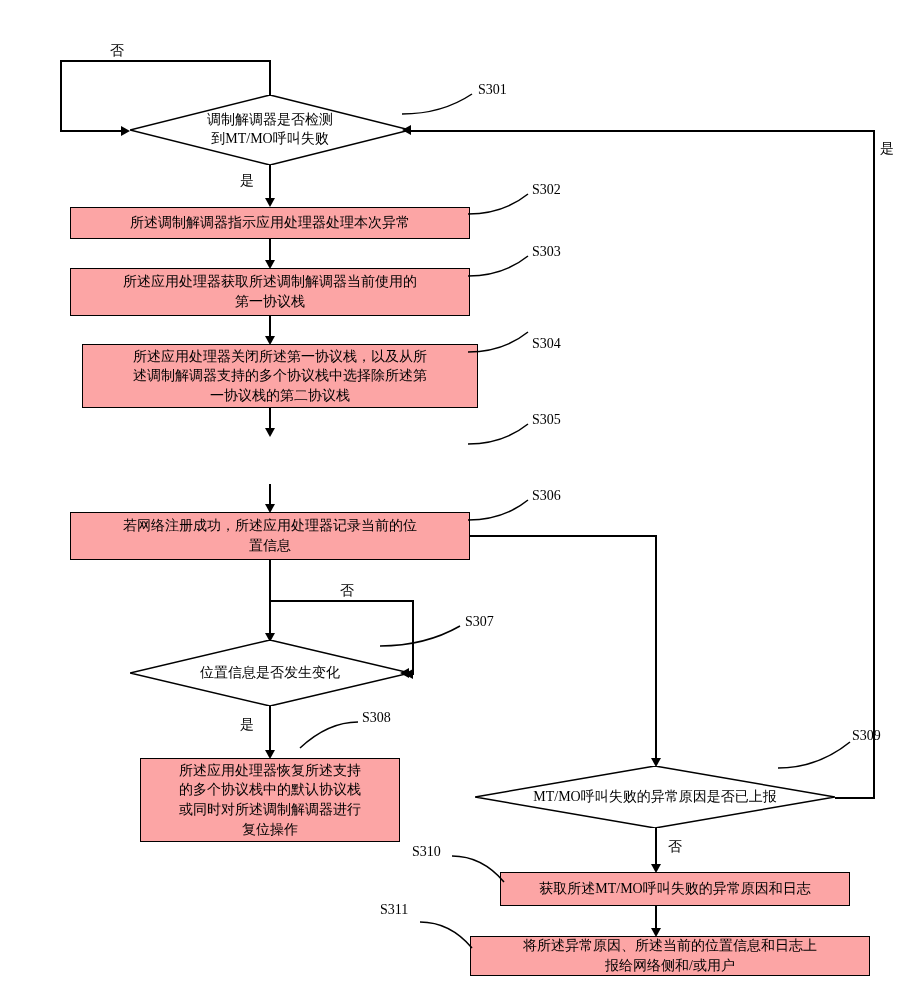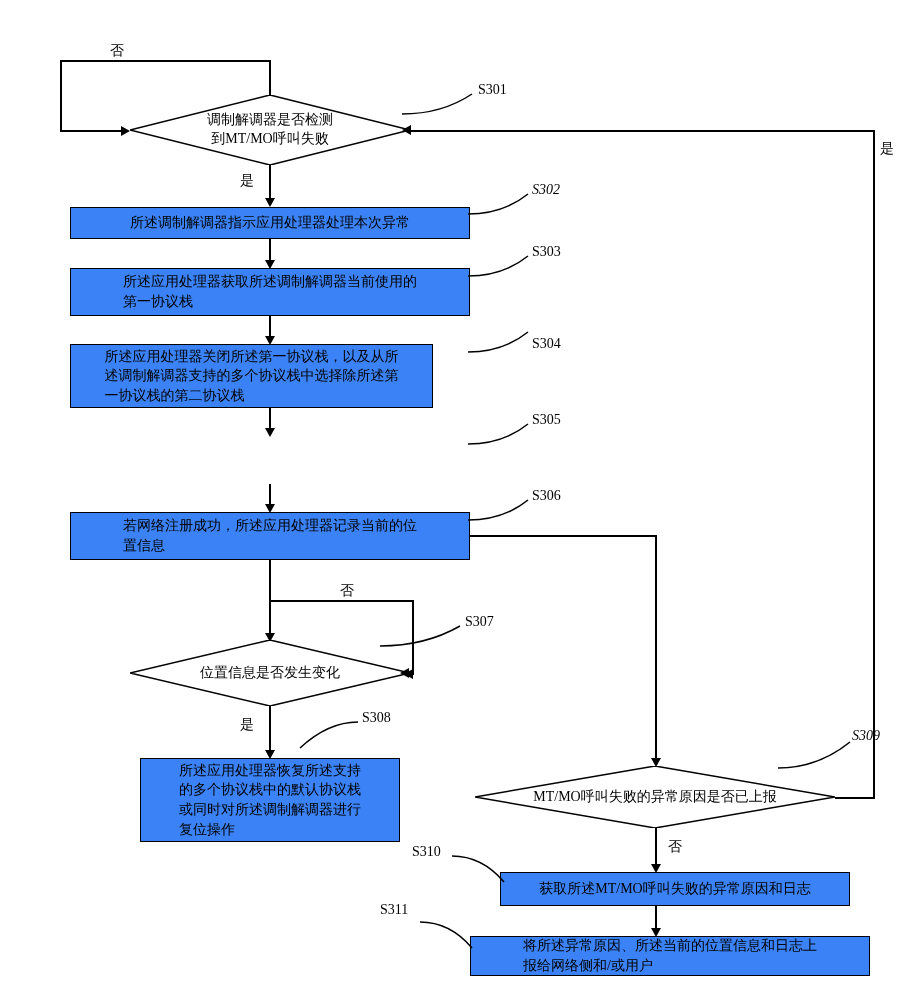--- a/index.html
+++ b/index.html
@@ -13,25 +13,25 @@
   }
   .canvas {
     position: relative;
     width: 905px;
     height: 1000px;
     background: #fff;
   }
   .box {
     position: absolute;
     border: 1.5px solid #000;
-    background: #3b82f6;
+    background: #fca5a5;
     display: flex;
     align-items: center;
     justify-content: center;
-    text-align: left;
+    text-align: center;
     padding: 4px 8px;
     line-height: 1.4;
   }
   .diamond {
     position: absolute;
     background: #fff;
   }
   .diamond svg { position: absolute; top:0; left:0; }
   .diamond .dtext {
     position: absolute;
@@ -88,35 +88,35 @@
   <div class="arrow-line" style="left:269px; top:165px; width:2px; height:35px;"></div>
   <div class="arrow-head arrow-down" style="left:265px; top:198px;"></div>
   <div class="label" style="left:240px; top:172px;">是</div>
 
   <div class="box" style="left:70px; top:207px; width:400px; height:32px;">
     <span>所述调制解调器指示应用处理器处理本次异常</span>
   </div>
   <svg style="position:absolute; left:468px; top:190px;" width="70" height="28">
       <path d="M0 24 Q35 24 60 4" fill="none" stroke="#000" stroke-width="1.5"></path>
     </svg>
-  <div class="steplabel" style="left:532px; top:182px;font-style:italic;">S302</div>
+  <div class="steplabel" style="left:532px; top:182px;">S302</div>
   <div class="arrow-line" style="left:269px; top:239px; width:2px; height:23px;"></div>
   <div class="arrow-head arrow-down" style="left:265px; top:260px;"></div>
 
   <div class="box" style="left:70px; top:268px; width:400px; height:48px;">
     <span>所述应用处理器获取所述调制解调器当前使用的<br>第一协议栈</span>
   </div>
   <svg style="position:absolute; left:468px; top:252px;" width="70" height="28">
       <path d="M0 24 Q35 24 60 4" fill="none" stroke="#000" stroke-width="1.5"></path>
     </svg>
   <div class="steplabel" style="left:532px; top:244px;">S303</div>
   <div class="arrow-line" style="left:269px; top:316px; width:2px; height:22px;"></div>
   <div class="arrow-head arrow-down" style="left:265px; top:336px;"></div>
 
-  <div class="box" style="left:70px; top:344px; width:363px; height:64px;">
+  <div class="box" style="left:82px; top:344px; width:396px; height:64px;">
     <span>所述应用处理器关闭所述第一协议栈，以及从所<br>述调制解调器支持的多个协议栈中选择除所述第<br>一协议栈的第二协议栈</span>
   </div>
   <svg style="position:absolute; left:468px; top:328px;" width="70" height="28">
       <path d="M0 24 Q35 24 60 4" fill="none" stroke="#000" stroke-width="1.5"></path>
     </svg>
   <div class="steplabel" style="left:532px; top:336px;">S304</div>
   <div class="arrow-line" style="left:269px; top:408px; width:2px; height:22px;"></div>
   <div class="arrow-head arrow-down" style="left:265px; top:428px;"></div>
 
   <svg style="position:absolute; left:468px; top:420px;" width="70" height="28">
@@ -175,21 +175,21 @@
 
   <div class="diamond" style="left:475px; top:766px; width:360px; height:62px;">
     <svg width="360" height="62">
         <polygon points="180,0 360,31 180,62 0,31" fill="#fff" stroke="#000" stroke-width="1.5"></polygon>
       </svg>
     <div class="dtext" style="padding:0 40px;">MT/MO呼叫失败的异常原因是否已上报</div>
   </div>
   <svg style="position:absolute; left:778px; top:738px;" width="80" height="34">
       <path d="M0 30 Q40 30 72 4" fill="none" stroke="#000" stroke-width="1.5"></path>
     </svg>
-  <div class="steplabel" style="left:852px; top:728px;font-style:italic;">S309</div>
+  <div class="steplabel" style="left:852px; top:728px;">S309</div>
 
   <div class="arrow-line" style="left:835px; top:797px; width:40px; height:2px;"></div>
   <div class="arrow-line" style="left:873px; top:130px; width:2px; height:669px;"></div>
   <div class="arrow-line" style="left:410px; top:130px; width:465px; height:2px;"></div>
   <div style="position:absolute; left:402px; top:125px; width:0;height:0;border-top:5px solid transparent;border-bottom:5px solid transparent;border-right:9px solid #000;"></div>
   <div class="label" style="left:880px; top:140px;">是</div>
 
   <div class="arrow-line" style="left:655px; top:828px; width:2px; height:38px;"></div>
   <div class="arrow-head arrow-down" style="left:651px; top:864px;"></div>
   <div class="label" style="left:668px; top:838px;">否</div>

